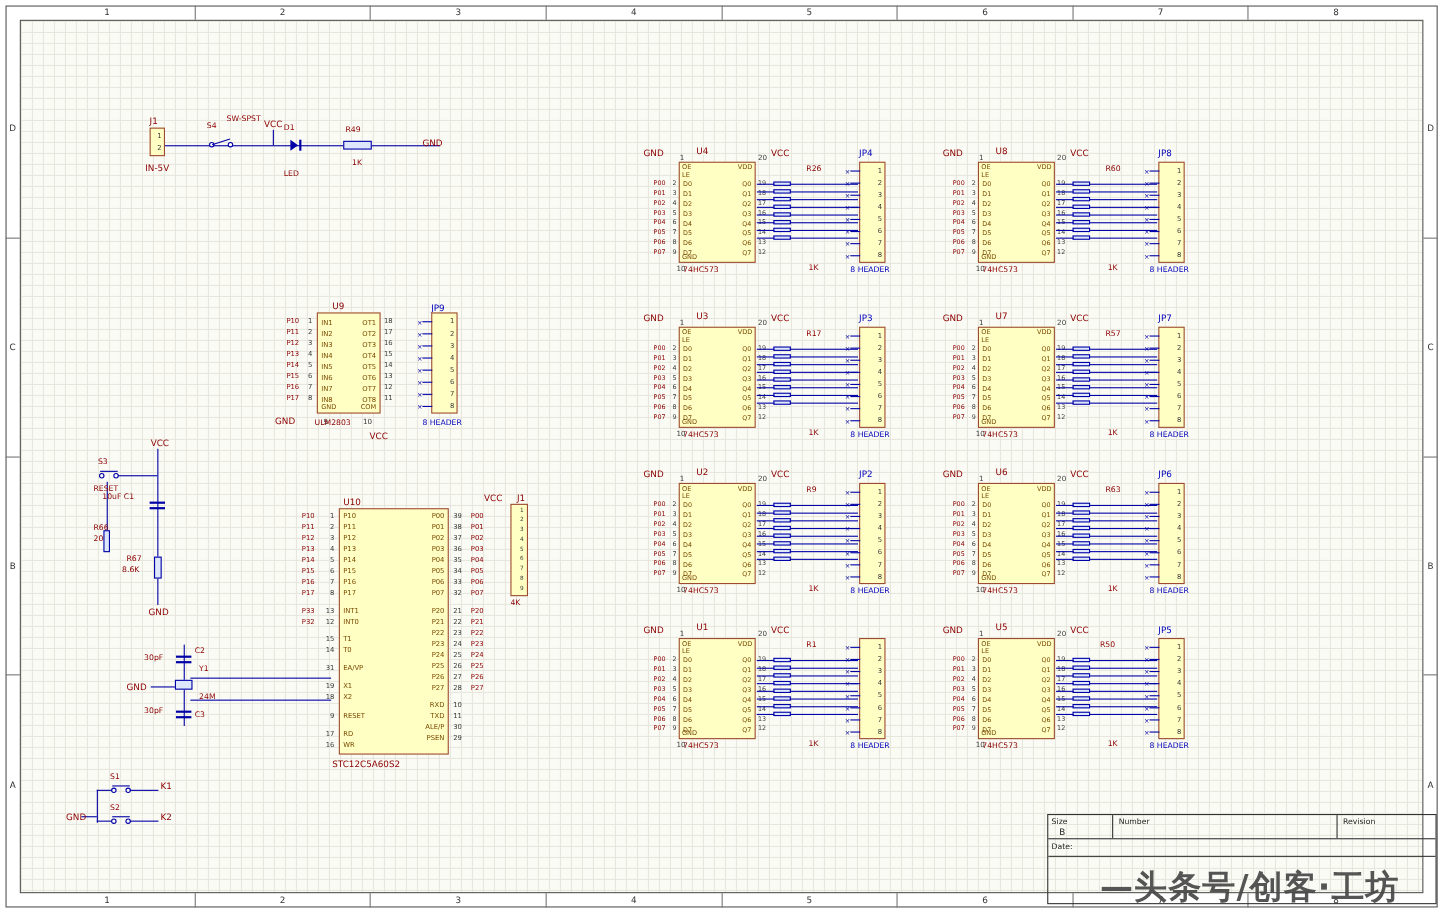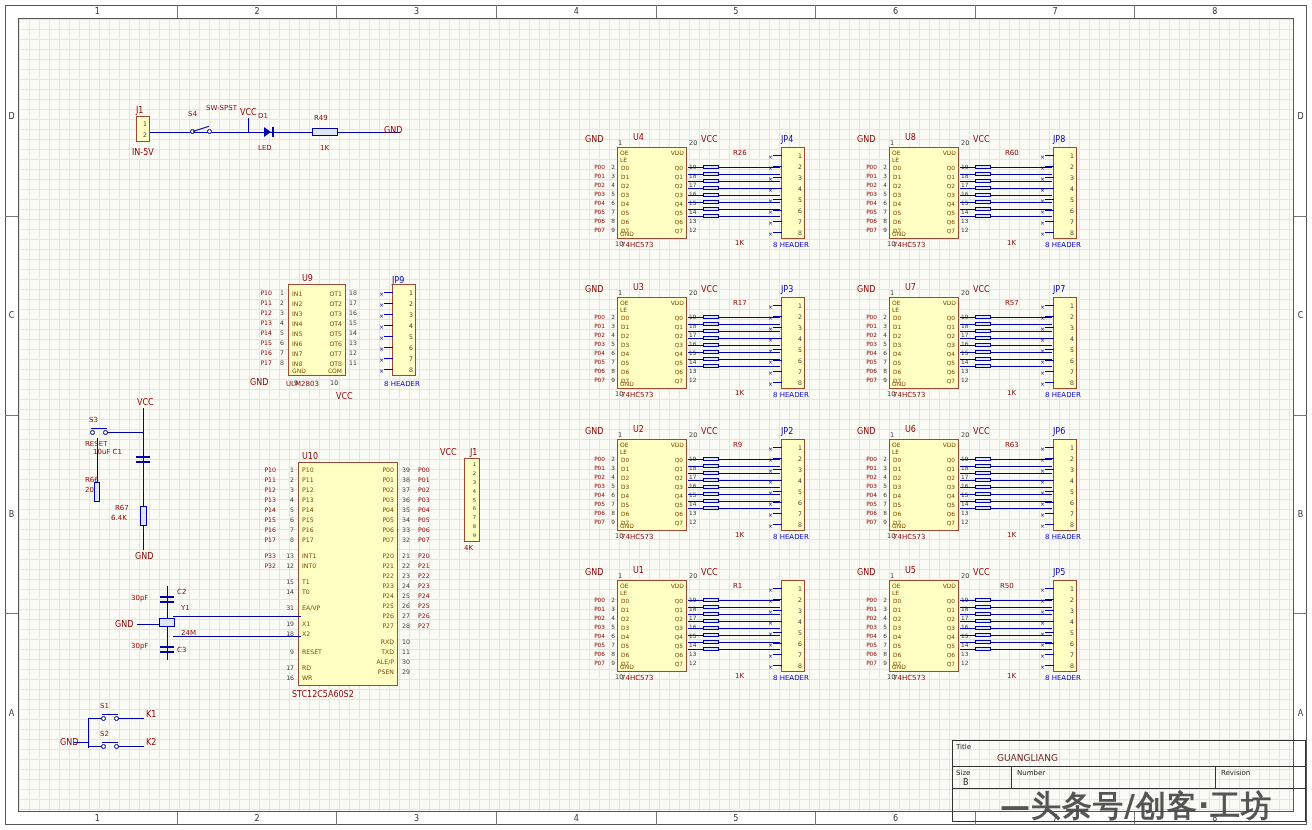--- a/index.html
+++ b/index.html
@@ -125,21 +125,21 @@
     <div class="lbl red" style="left:0;top:44px">IN-5V</div>
     <div class="lbl red s7" style="left:56px;top:6px">S4</div>
     <div class="lbl red s7" style="left:74px;top:0">SW-SPST</div>
     <div class="sw" style="left:58px;top:20px">
         <i class="blade"></i>
       </div>
     <div class="wire v" style="left:116px;top:14px;height:14px"></div>
     <div class="lbl red" style="left:108px;top:4px">VCC</div>
     <div class="lbl red s7" style="left:126px;top:8px">D1</div>
     <div class="led" style="left:132px;top:23px"></div>
-    <div class="lbl red s7" style="left:126px;top:40px">LED</div>
+    <div class="lbl red s7" style="left:126px;top:50px">LED</div>
     <div class="lbl red s7" style="left:182px;top:10px">R49</div>
     <div class="resh" style="left:180px;top:24px;width:26px;height:8px"></div>
     <div class="lbl red s7" style="left:188px;top:40px">1K</div>
     <div class="lbl red" style="left:252px;top:22px">GND</div>
   </div>
 
   <div class="sec" style="left:250px;top:272px;width:200px;height:135px">
     <div class="lbl red" style="left:52px;top:2px">U9</div>
     <div class="coln red ra" style="left:0;top:16px;width:22px">
         <div class="c10">P10</div>
@@ -209,21 +209,21 @@
           <div class="c11">7</div>
           <div class="c11">8</div>
         </div>
     </div>
     <div class="lbl blue s7" style="left:134px;top:108px">8 HEADER</div>
     <div class="lbl red s7" style="left:36px;top:108px">ULM2803</div>
     <div class="lbl red" style="left:0;top:106px">GND</div>
     <div class="lbl red" style="left:86px;top:120px">VCC</div>
   </div>
 
-  <div class="sec" style="left:250px;top:448px;width:250px;height:262px">
+  <div class="sec" style="left:260px;top:448px;width:250px;height:262px">
     <div class="lbl red" style="left:52px;top:4px">U10</div>
     <div class="ic" style="left:48px;top:14px;width:100px;height:224px"></div>
     <div class="colstack red ra" style="left:0;top:17px;width:26px">
       <div class="grp">
           <div class="c10">P10</div>
           <div class="c10">P11</div>
           <div class="c10">P12</div>
           <div class="c10">P13</div>
           <div class="c10">P14</div>
           <div class="c10">P15</div>
@@ -411,21 +411,21 @@
     <div class="lbl red s7" style="left:4px;top:18px">S3</div>
     <div class="btn" style="left:6px;top:30px"></div>
     <div class="lbl red s7" style="left:0;top:42px">RESET</div>
     <div class="lbl red s7" style="left:8px;top:50px">10uF C1</div>
     <div class="capb" style="left:51px;top:58px;width:14px;height:2px"></div>
     <div class="capb" style="left:51px;top:63px;width:14px;height:2px"></div>
     <div class="lbl red s7" style="left:0;top:78px">R66</div>
     <div class="lbl red s7" style="left:0;top:88px">200</div>
     <div class="resv" style="left:9px;top:84px;width:6px;height:20px"></div>
     <div class="lbl red s7" style="left:30px;top:106px">R67</div>
-    <div class="lbl red s7" style="left:26px;top:116px">6.4K</div>
+    <div class="lbl red s7" style="left:26px;top:116px">8.6K</div>
     <div class="resv" style="left:55px;top:108px;width:7px;height:20px"></div>
     <div class="lbl red" style="left:50px;top:154px">GND</div>
   </div>
 
   <div class="sec" style="left:115px;top:580px;width:200px;height:92px">
     <div class="wire v" style="left:52px;top:6px;height:74px"></div>
     <div class="wire h" style="left:58px;top:36px;width:128px"></div>
     <div class="wire h" style="left:58px;top:56px;width:128px"></div>
     <div class="lbl red s7" style="left:62px;top:8px">C2</div>
     <div class="lbl red s7" style="left:16px;top:14px">30pF</div>
@@ -1191,29 +1191,28 @@
             <div class="c11">7</div>
             <div class="c11">8</div>
           </div>
         </div>
         <div class="lbl blue s7" style="left:188px;top:108px">8 HEADER</div>
         <div class="lbl red s7" style="left:36px;top:108px">74HC573</div>
       </div>
     </div>
 
   <div class="tblock" style="left:952px;top:740px;width:354px;height:82px">
-    <div class="tbrow" style="height:26px">
-      <span class="tbl" style="left:3px;top:2px">Title</span>
-      <span class="tbv" style="left:44px;top:12px">GUANGLIANG</span>
-    </div>
     <div class="tbrow" style="height:22px">
       <span class="tbl" style="left:3px;top:2px">Size</span>
       <span class="tbv" style="left:10px;top:11px;font-size:8px;color:#222">B</span>
       <span class="tbdiv" style="left:58px"></span>
       <span class="tbl" style="left:64px;top:2px">Number</span>
       <span class="tbdiv" style="left:262px"></span>
       <span class="tbl" style="left:268px;top:2px">Revision</span>
     </div>
+    <div class="tbrow" style="height:16px">
+      <span class="tbl" style="left:3px;top:3px">Date:</span>
+    </div>
   </div>
 
   <div class="watermark" style="left:1000px;top:786px">—头条号/创客·工坊</div>
 
 </div>
 
 </body></html>

